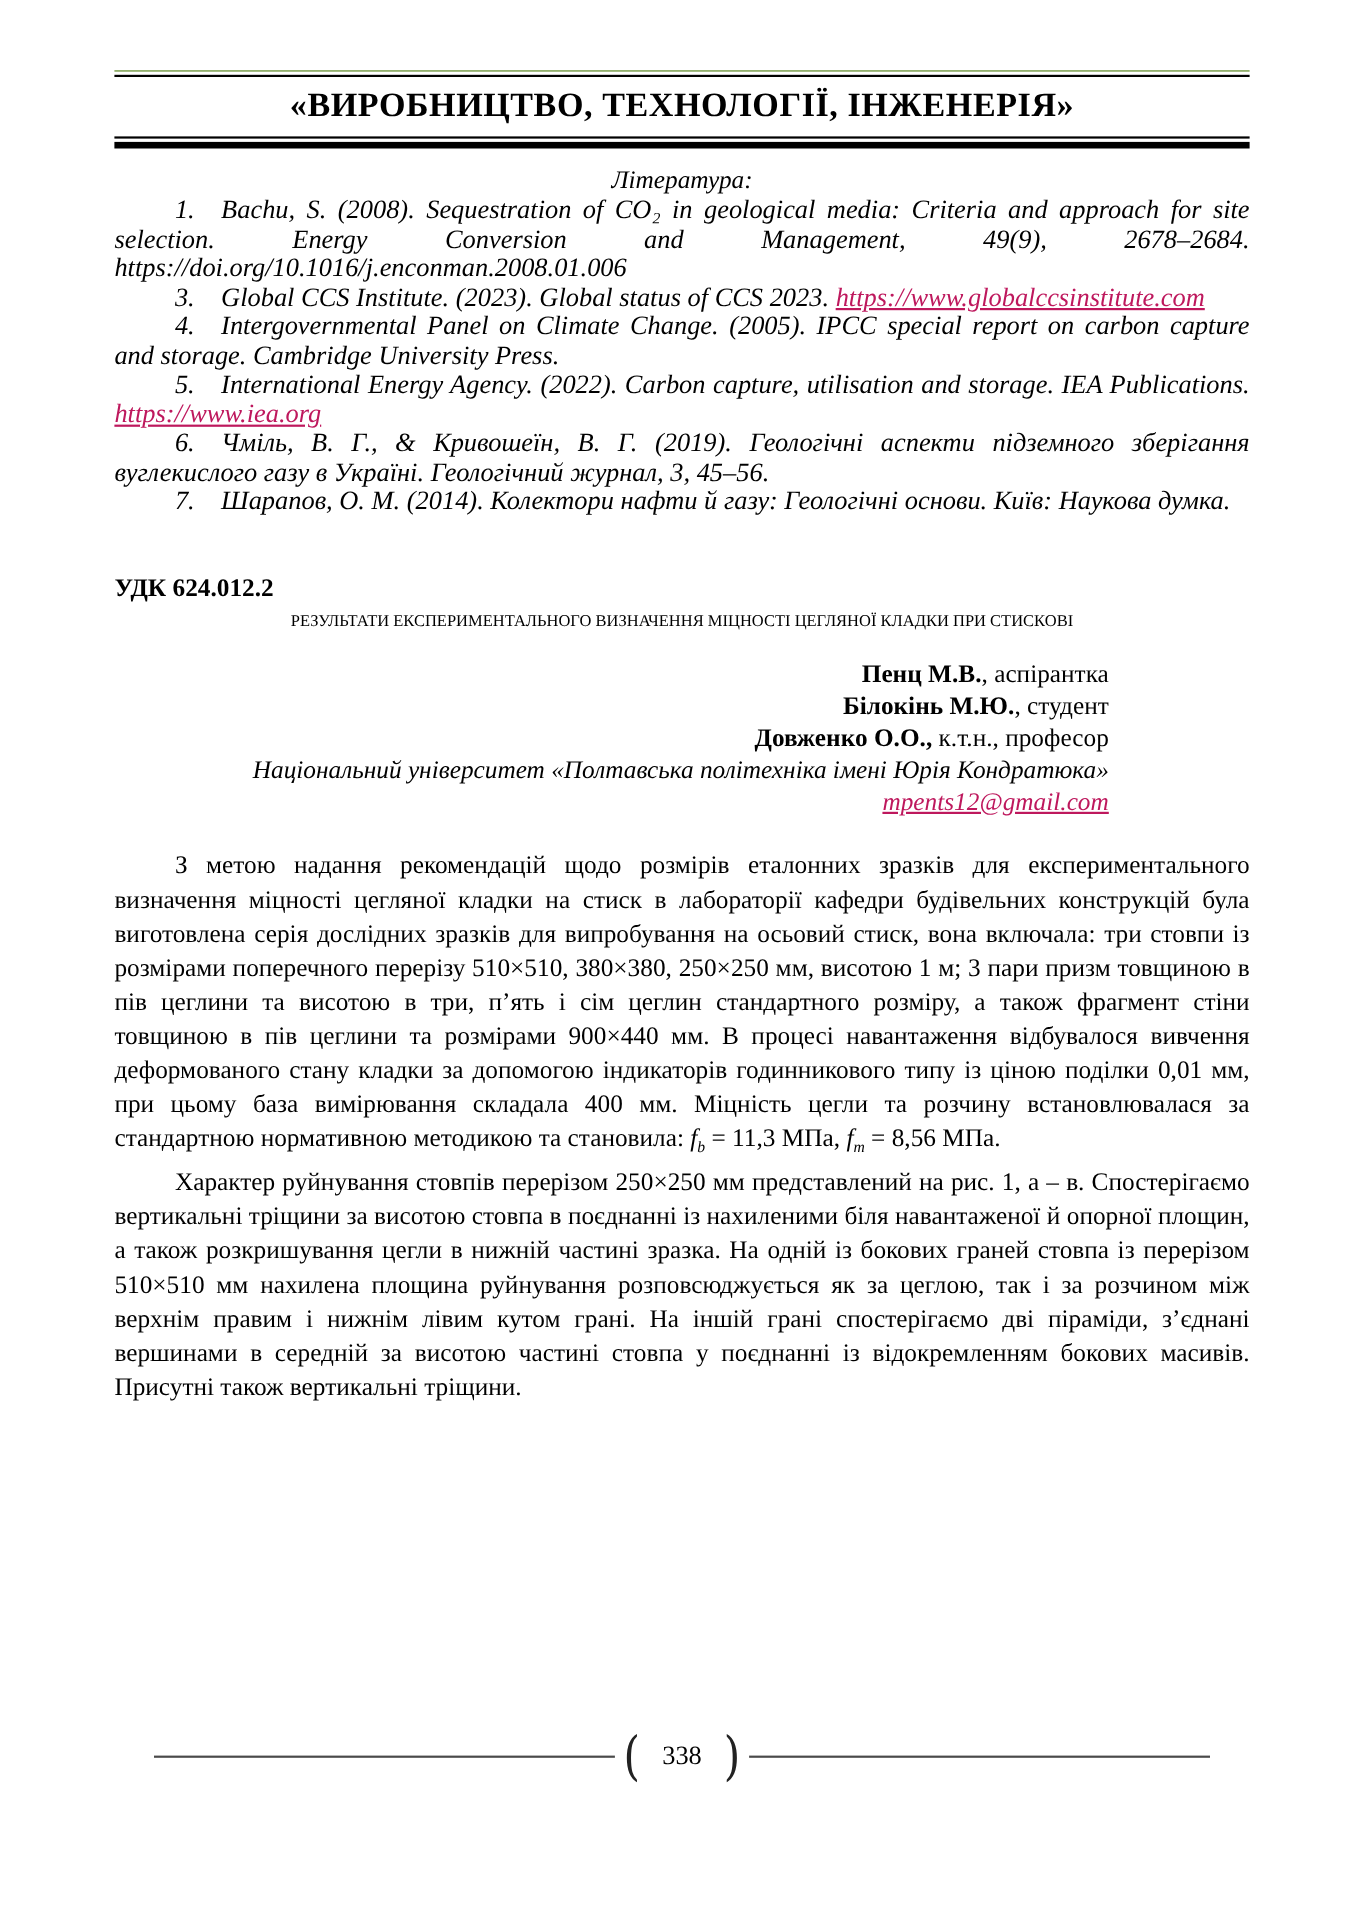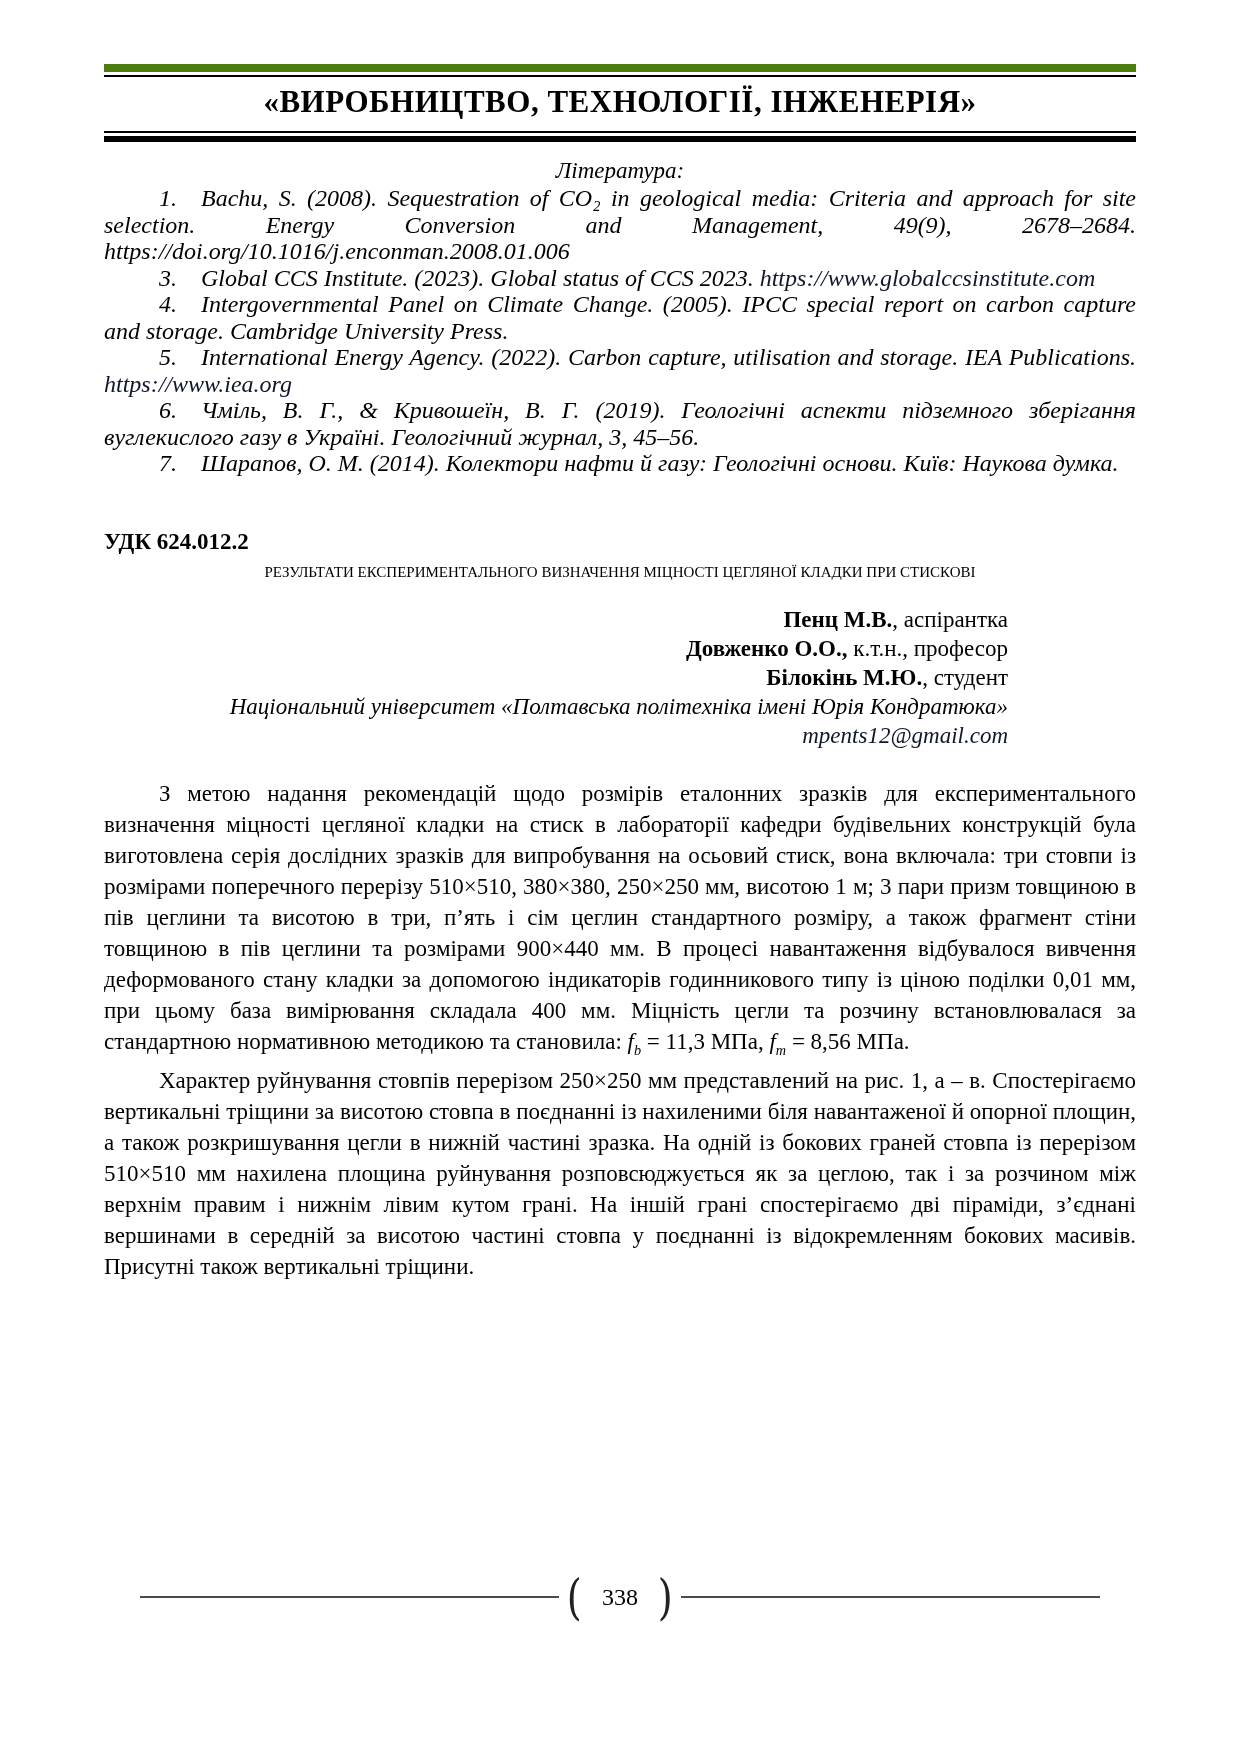--- a/index.html
+++ b/index.html
@@ -12,21 +12,21 @@
     background: #ffffff;
     color: #000;
     font-family: "Liberation Serif", "DejaVu Serif", serif;
     font-size: 23px;
     padding: 64px 104px 0 104px;
     overflow: hidden;
   }
 
   
   .journal-header {
-    border-top: 8px solid #4d7c0f;
+    border-top: 1px solid #4d7c0f;
     border-bottom: 6px solid #000;
   }
   .journal-header-inner {
     border-top: 2px solid #000;
     border-bottom: 2px solid #000;
     margin: 3px 0;
     padding: 7px 0 11px 0;
     text-align: center;
   }
   .journal-header-inner h1 {
@@ -42,21 +42,22 @@
     line-height: 27px;
     margin-bottom: 1px;
   }
   .ref {
     text-align: justify;
     text-indent: 55px;
     font-size: 24px;
     line-height: 26.5px;
   }
   .link {
-    color: #0f172a;
+    color: #be185d;
+    text-decoration: underline;
     cursor: pointer;
   }
 
   
   .article-head { margin-top: 50px; }
   .udc { font-weight: bold; line-height: 29px; }
   .article-title {
     text-align: center;
     font-weight: normal;
     font-size: 15px;
@@ -141,22 +142,22 @@
 
     <p class="ref"><span>7. Шарапов, О. М. (2014). Колектори нафти й газу: Геологічні основи. Київ: Наукова думка.</span></p>
   </section>
 
   <section class="article-head">
     <p class="udc">УДК 624.012.2</p>
     <h2 class="article-title">РЕЗУЛЬТАТИ ЕКСПЕРИМЕНТАЛЬНОГО ВИЗНАЧЕННЯ МІЦНОСТІ ЦЕГЛЯНОЇ КЛАДКИ ПРИ СТИСКОВІ</h2>
 
     <div class="authors">
       <p class="author-line"><span class="b">Пенц М.В.</span><span>, аспірантка</span></p>
+      <p class="author-line"><span class="b">Білокінь М.Ю.</span><span>, студент</span></p>
       <p class="author-line"><span class="b">Довженко О.О.,</span><span> к.т.н., професор</span></p>
-      <p class="author-line"><span class="b">Білокінь М.Ю.</span><span>, студент</span></p>
       <p class="affiliation">Національний університет «Полтавська політехніка імені Юрія Кондратюка»</p>
       <p class="email-line"><a class="link">mpents12@gmail.com</a></p>
     </div>
   </section>
 
   <section class="body-text">
     <p class="para"><span>З метою надання рекомендацій щодо розмірів еталонних зразків для експериментального визначення міцності цегляної кладки на стиск в лабораторії кафедри будівельних конструкцій була виготовлена серія дослідних зразків для випробування на осьовий стиск, вона включала: три стовпи із розмірами поперечного перерізу 510×510, 380×380, 250×250 мм, висотою 1 м; 3 пари призм товщиною в пів цеглини та висотою в три, п’ять і сім цеглин стандартного розміру, а також фрагмент стіни товщиною в пів цеглини та розмірами 900×440 мм. В процесі навантаження відбувалося вивчення деформованого стану кладки за допомогою індикаторів годинникового типу із ціною поділки 0,01 мм, при цьому база вимірювання складала 400 мм. Міцність цегли та розчину встановлювалася за стандартною нормативною методикою та становила: </span><span class="fvar">f</span><sub>b</sub><span> = 11,3 МПа,  </span><span class="fvar">f</span><sub>m</sub><span>  = 8,56 МПа.</span></p>
     <p class="para">Характер руйнування стовпів  перерізом 250×250 мм представлений на рис. 1, а – в. Спостерігаємо вертикальні тріщини за висотою  стовпа в поєднанні із нахиленими біля навантаженої й опорної площин, а також розкришування цегли в нижній частині зразка. На одній із бокових граней стовпа із перерізом 510×510 мм  нахилена площина руйнування розповсюджується як за цеглою, так і за розчином між верхнім правим і нижнім лівим кутом грані. На іншій грані спостерігаємо дві піраміди, з’єднані вершинами в середній за висотою частині стовпа у поєднанні із відокремленням бокових масивів. Присутні також вертикальні тріщини.</p>
   </section>
 

